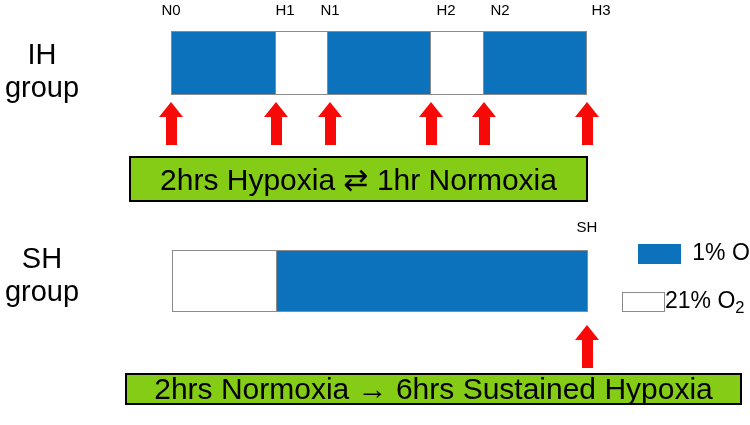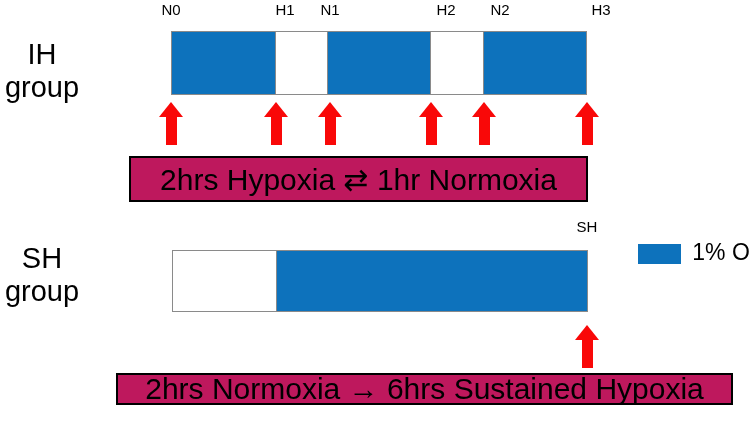--- a/index.html
+++ b/index.html
@@ -77,30 +77,30 @@
   .arrow-up .shaft {
     width: 11px;
     height: 28px;
     background: var(--red);
   }
 
   
   .caption-box {
     position: absolute;
     border: 2px solid var(--ink);
-    background: #be185d;
+    background: #84cc16;
     display: flex;
     align-items: center;
     justify-content: center;
     white-space: nowrap;
     font-size: 30px;
     color: var(--ink);
   }
   .caption-box.ih-box { left: 129px; top: 156px; width: 459px; height: 46px; }
-  .caption-box.sh-box { left: 116px; top: 373px; width: 617px; height: 32px; }
+  .caption-box.sh-box { left: 125px; top: 373px; width: 617px; height: 32px; }
 
   
   .legend-row {
     position: absolute;
     left: 622px;
     display: flex;
     align-items: center;
     height: 24px;
   }
   .legend-row.row1 { top: 242px; padding-left: 16px; }
@@ -180,20 +180,24 @@
 
   <div class="bar sh-bar">
     <div class="seg normoxia" style="flex:2"></div>
     <div class="seg hypoxia" style="flex:6"></div>
   </div>
 
   <div class="legend-row row1">
     <span class="swatch hypoxia"></span>
     <span class="legend-label"><span>1% O</span><span class="sub">2</span></span>
   </div>
+  <div class="legend-row row2">
+    <span class="swatch normoxia"></span>
+    <span class="legend-label"><span>21% O</span><span class="sub">2</span></span>
+  </div>
 
   <div class="arrow-up" style="left:575px;top:325px">
       <div class="head"></div>
       <div class="shaft"></div>
     </div>
 
   <div class="caption-box sh-box">
     <span>2hrs Normoxia → 6hrs Sustained Hypoxia</span>
   </div>
 

